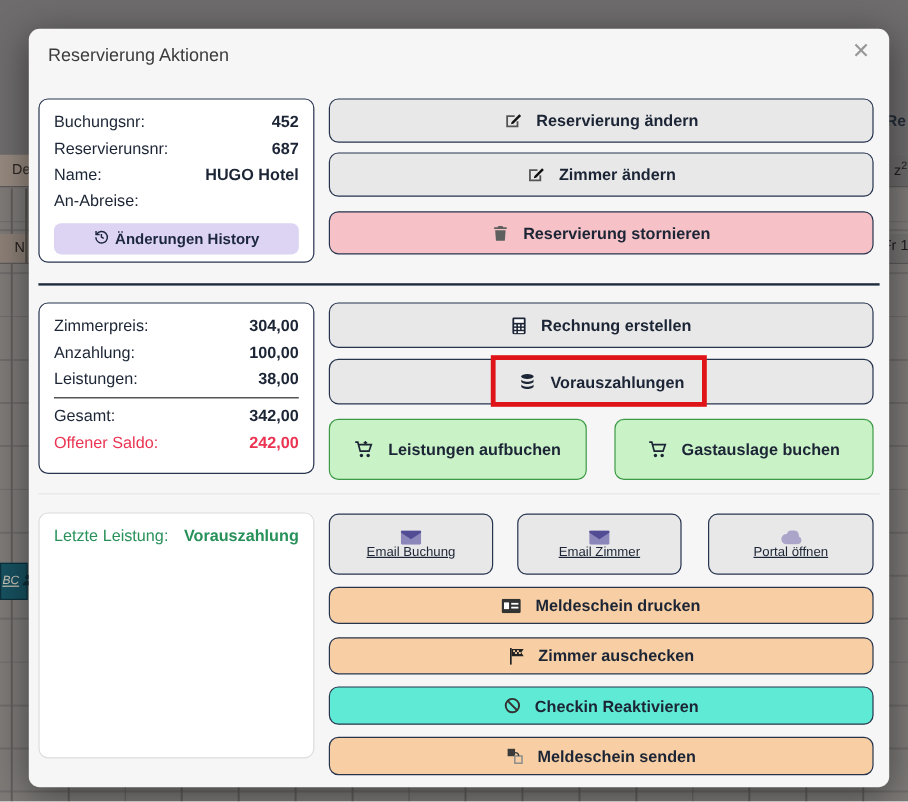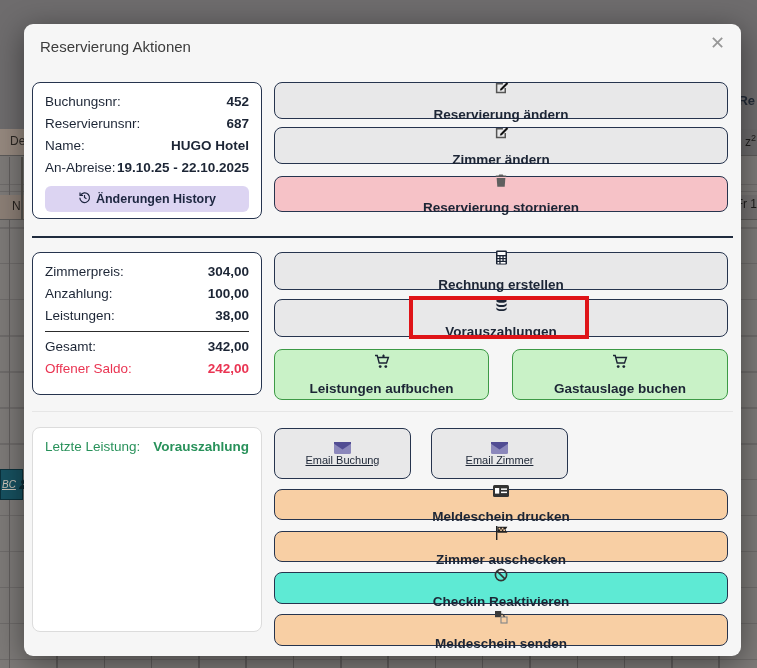--- a/index.html
+++ b/index.html
@@ -53,21 +53,21 @@
   .saldo, .saldo b { color:#ea3452; }
   .green-kv, .green-kv b { color:#28915a; }
 
   .history-btn { margin-top:7px; width:100%; height:26px; background:#dcd4f2; border:none;
                  border-radius:6px; font-size:12.5px; font-weight:600; color:#1d2640;
                  display:flex; align-items:center; justify-content:center; gap:5px; cursor:pointer;
                  font-family:inherit; }
 
   .btn { position:absolute; display:flex; align-items:center; justify-content:center; gap:12px;
          border:1.5px solid #26344e; border-radius:8px; font-weight:bold; font-size:13.5px;
-         color:#1c2535; background:#e8e8e9; cursor:pointer; font-family:inherit;flex-direction:column; }
+         color:#1c2535; background:#e8e8e9; cursor:pointer; font-family:inherit; }
   .btn .ic { display:inline-flex; }
   .wide  { left:250px; width:454px; }
   .b-top1 { top:58px;  height:37px; }
   .b-top2 { top:103px; height:37px; }
   .b-top3 { top:152px; height:36px; background:#f6c2c7; }
   .b-rech { top:228px; height:38px; }
   .b-vor  { top:275px; height:38px; }
   .b-green{ top:325px; height:51px; background:#c9f2c7; border-color:#3d9a46; }
   .b-g1 { left:250px; width:215px; }
   .b-g2 { left:488px; width:216px; }
@@ -122,21 +122,20 @@
       <div class="kv">
         <span>Reservierunsnr:</span>
         <b>687</b>
       </div>
       <div class="kv">
         <span>Name:</span>
         <b>HUGO Hotel</b>
       </div>
       <div class="kv">
         <span>An-Abreise:</span>
-        <b>19.10.25 - 22.10.2025</b>
       </div>
       <button class="history-btn">
         <span class="ic"><svg width="13" height="13" viewBox="0 0 14 14" fill="none" stroke="#1d2640" stroke-width="1.3">
               <path d="M2.2 1.6v3.2h3.2"></path>
               <path d="M2.6 4.8a5.2 5.2 0 1 1-.6 2.4"></path>
               <path d="M7 4.2V7l2.1 1.3"></path>
             </svg></span>
         <span>Änderungen History</span>
       </button>
     </div>
@@ -268,20 +267,28 @@
     </button>
     <button class="btn b-small b-s2">
       <span class="ic">
           <svg width="17" height="12" viewBox="0 0 17 12">
             <rect width="17" height="12" rx="1.5" fill="#8b87bb"></rect>
             <path d="M0 0h17v1.8L8.5 7.4 0 1.8z" fill="#514c93"></path>
           </svg>
         </span>
       <span>Email Zimmer</span>
     </button>
+    <button class="btn b-small b-s3">
+      <span class="ic">
+          <svg width="19" height="12" viewBox="0 0 19 12">
+            <path d="M5 11.5a4.2 4.2 0 1 1 .7-8.4A5.2 5.2 0 0 1 15.8 5a3.4 3.4 0 0 1-1 6.5z" fill="#aaa5c9"></path>
+          </svg>
+        </span>
+      <span>Portal öffnen</span>
+    </button>
 
     <button class="btn wide b-orange b-w1">
       <span class="ic">
           <svg width="16" height="12" viewBox="0 0 16 12">
             <rect width="16" height="12" rx="1.5" fill="#333"></rect>
             <rect x="2" y="3" width="4.2" height="5.6" fill="#fff"></rect>
             <rect x="8" y="3.4" width="6" height="1.5" fill="#fff"></rect>
             <rect x="8" y="6.6" width="6" height="1.5" fill="#fff"></rect>
           </svg>
         </span>

